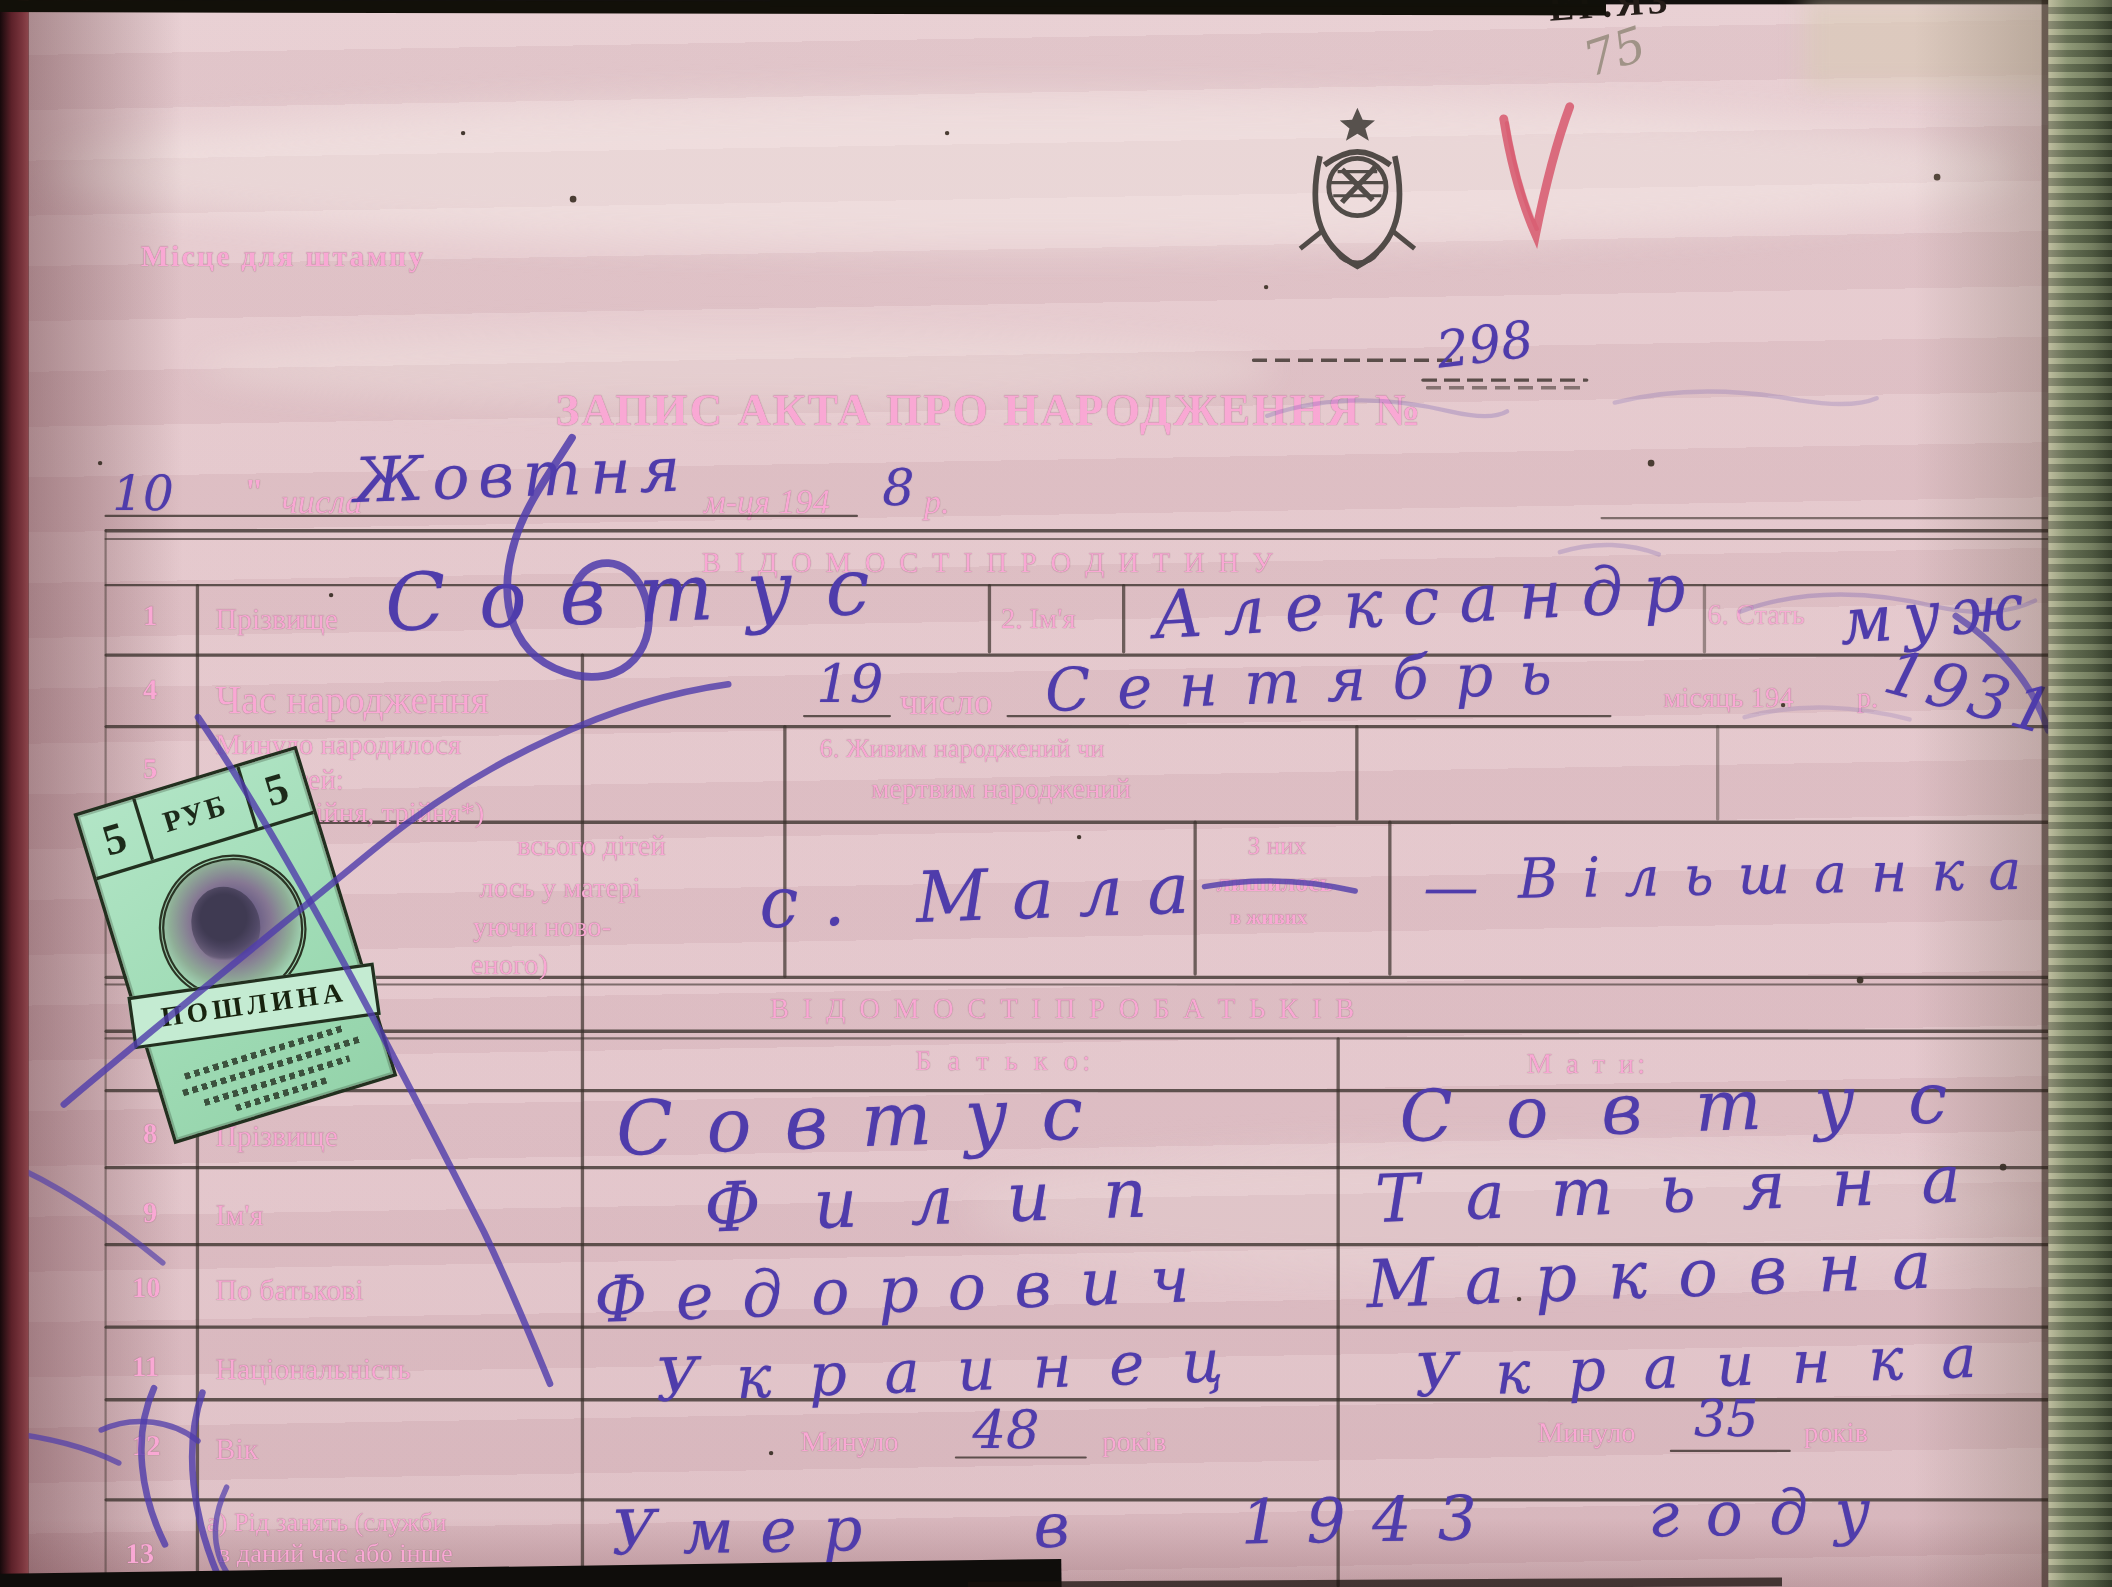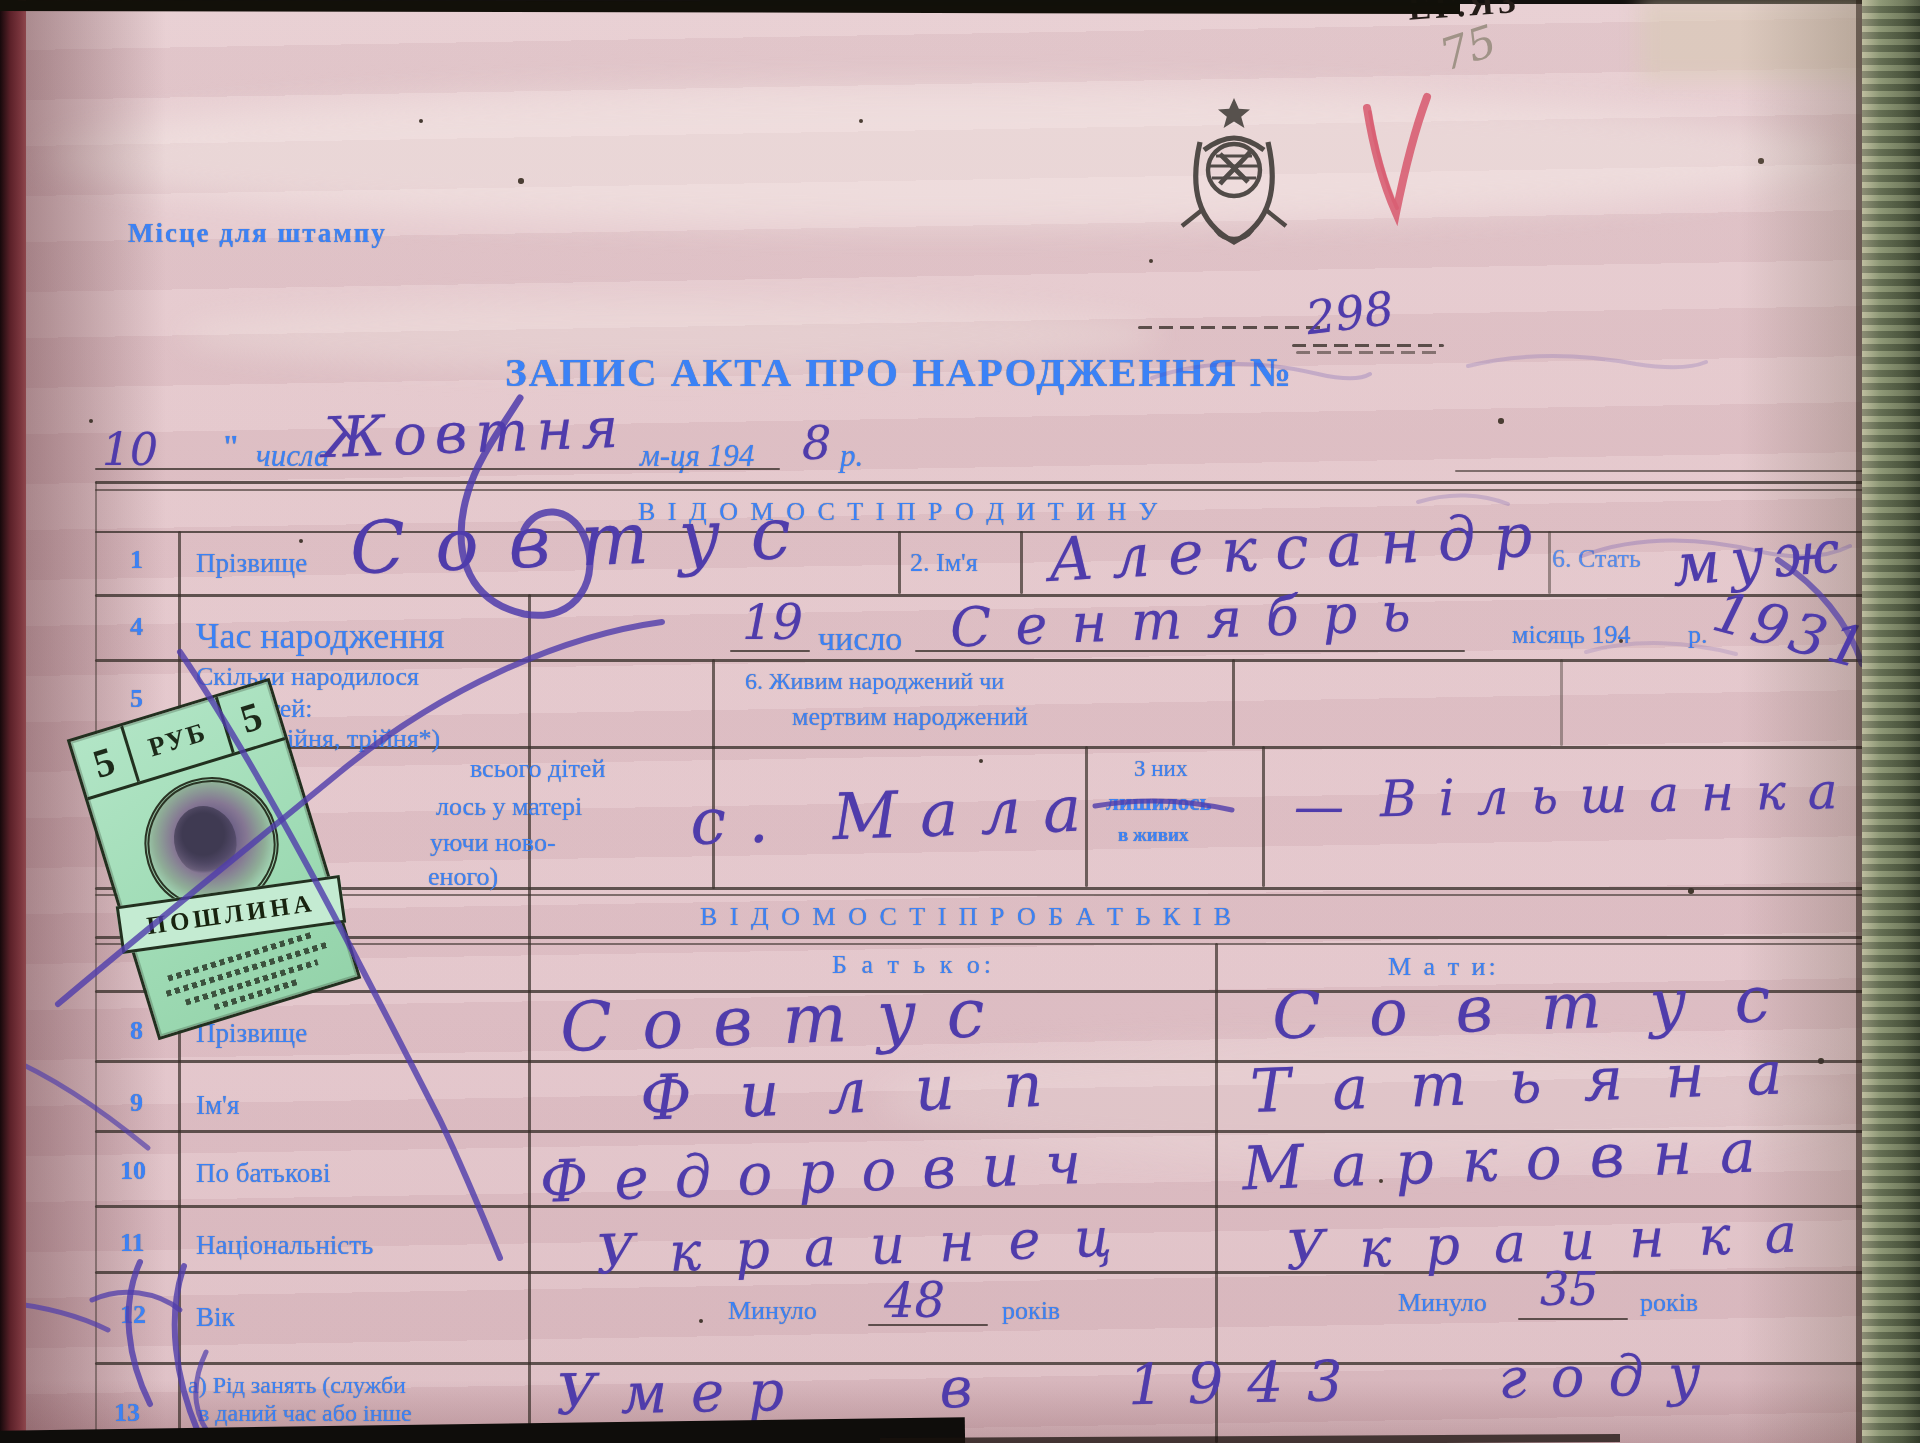--- a/index.html
+++ b/index.html
@@ -4,21 +4,21 @@
 <style>
   html,body{margin:0;padding:0;background:#13100e;}
   .scan{position:relative;width:1920px;height:1443px;overflow:hidden;background:#13100e;
         font-family:"Liberation Serif","DejaVu Serif",serif;}
   .abs{position:absolute;white-space:nowrap;}
   .page{position:absolute;left:26px;top:4px;width:1836px;height:1439px;
         background:
           repeating-linear-gradient(179deg, rgba(248,240,238,0.10) 0 46px, rgba(120,70,80,0.05) 46px 96px),
           linear-gradient(180deg,#e7cdd1 0%,#e3c5ca 30%,#e2c3c9 70%,#dcbcc2 100%);}
   .shade{position:absolute;pointer-events:none;}
-  .printed{font-family:"Liberation Serif","DejaVu Serif",serif;color:#3b82f6;font-weight:bold;
+  .printed{font-family:"Liberation Serif","DejaVu Serif",serif;color:#f9a8d4;font-weight:bold;
            text-shadow:0 0 1px rgba(56,45,38,0.55);}
   .hw{font-family:"DejaVu Serif","Liberation Serif",serif;font-style:italic;color:#4f3cab;
       text-shadow:0 0 1px rgba(79,60,171,0.55);}
   .hl{position:absolute;height:3px;background:#3a312b;opacity:.78;border-radius:2px;}
   .hl2{height:2px;opacity:.6;}
   .hl-dash{position:absolute;height:3px;opacity:.8;border-radius:2px;
      background:repeating-linear-gradient(90deg,#3a312b 0 14px,transparent 14px 21px);}
   .vl{position:absolute;width:3px;background:#3a312b;opacity:.7;border-radius:2px;}
   .stamp{position:absolute;left:108px;top:702px;width:206px;height:308px;
          background:linear-gradient(160deg,#b2e5c6,#a0dcb6 55%,#94d3aa);
@@ -127,21 +127,21 @@
   <div class="abs printed" style="left:130px;top:612px;font-size:26px;">4</div>
   <div class="abs printed" style="left:196px;top:615px;font-size:36px;font-weight:normal;">Час народження</div>
   <div class="abs hw" style="left:742px;top:594px;font-size:48px;">19</div>
   <div class="abs printed" style="left:818px;top:620px;font-size:34px;font-weight:normal;">число</div>
   <div class="abs hw" style="left:950px;top:588px;font-size:54px;letter-spacing:24px;transform:rotate(-2deg);">Сентябрь</div>
   <div class="abs printed" style="left:1512px;top:620px;font-size:26px;font-weight:normal;">місяць 194</div>
   <div class="abs printed" style="left:1688px;top:620px;font-size:26px;font-weight:normal;">р.</div>
   <div class="abs hw" style="left:1712px;top:598px;font-size:56px;letter-spacing:4px;transform:rotate(15deg);">1931</div>
 
   <div class="abs printed" style="left:130px;top:684px;font-size:26px;">5</div>
-  <div class="abs printed" style="left:196px;top:662px;font-size:26px;font-weight:normal;">Скільки народилося</div>
+  <div class="abs printed" style="left:196px;top:662px;font-size:26px;font-weight:normal;">Минуло народилося</div>
   <div class="abs printed" style="left:248px;top:694px;font-size:26px;font-weight:normal;">дітей:</div>
   <div class="abs printed" style="left:196px;top:724px;font-size:26px;font-weight:normal;">одно, двійня, трійня*)</div>
   <div class="abs printed" style="left:745px;top:668px;font-size:24px;font-weight:normal;font-family:Liberation Serif, serif;">6. Живим народжений чи</div>
   <div class="abs printed" style="left:792px;top:702px;font-size:26px;font-weight:normal;">мертвим народжений</div>
 
   <div class="abs printed" style="left:470px;top:754px;font-size:26px;font-weight:normal;">всього  дітей</div>
   <div class="abs printed" style="left:436px;top:792px;font-size:26px;font-weight:normal;">лось у матері</div>
   <div class="abs printed" style="left:430px;top:828px;font-size:26px;font-weight:normal;">уючи  ново-</div>
   <div class="abs printed" style="left:428px;top:862px;font-size:26px;font-weight:normal;">еного)</div>
   <div class="abs printed" style="left:1134px;top:756px;font-size:23px;font-weight:normal;">З них</div>

